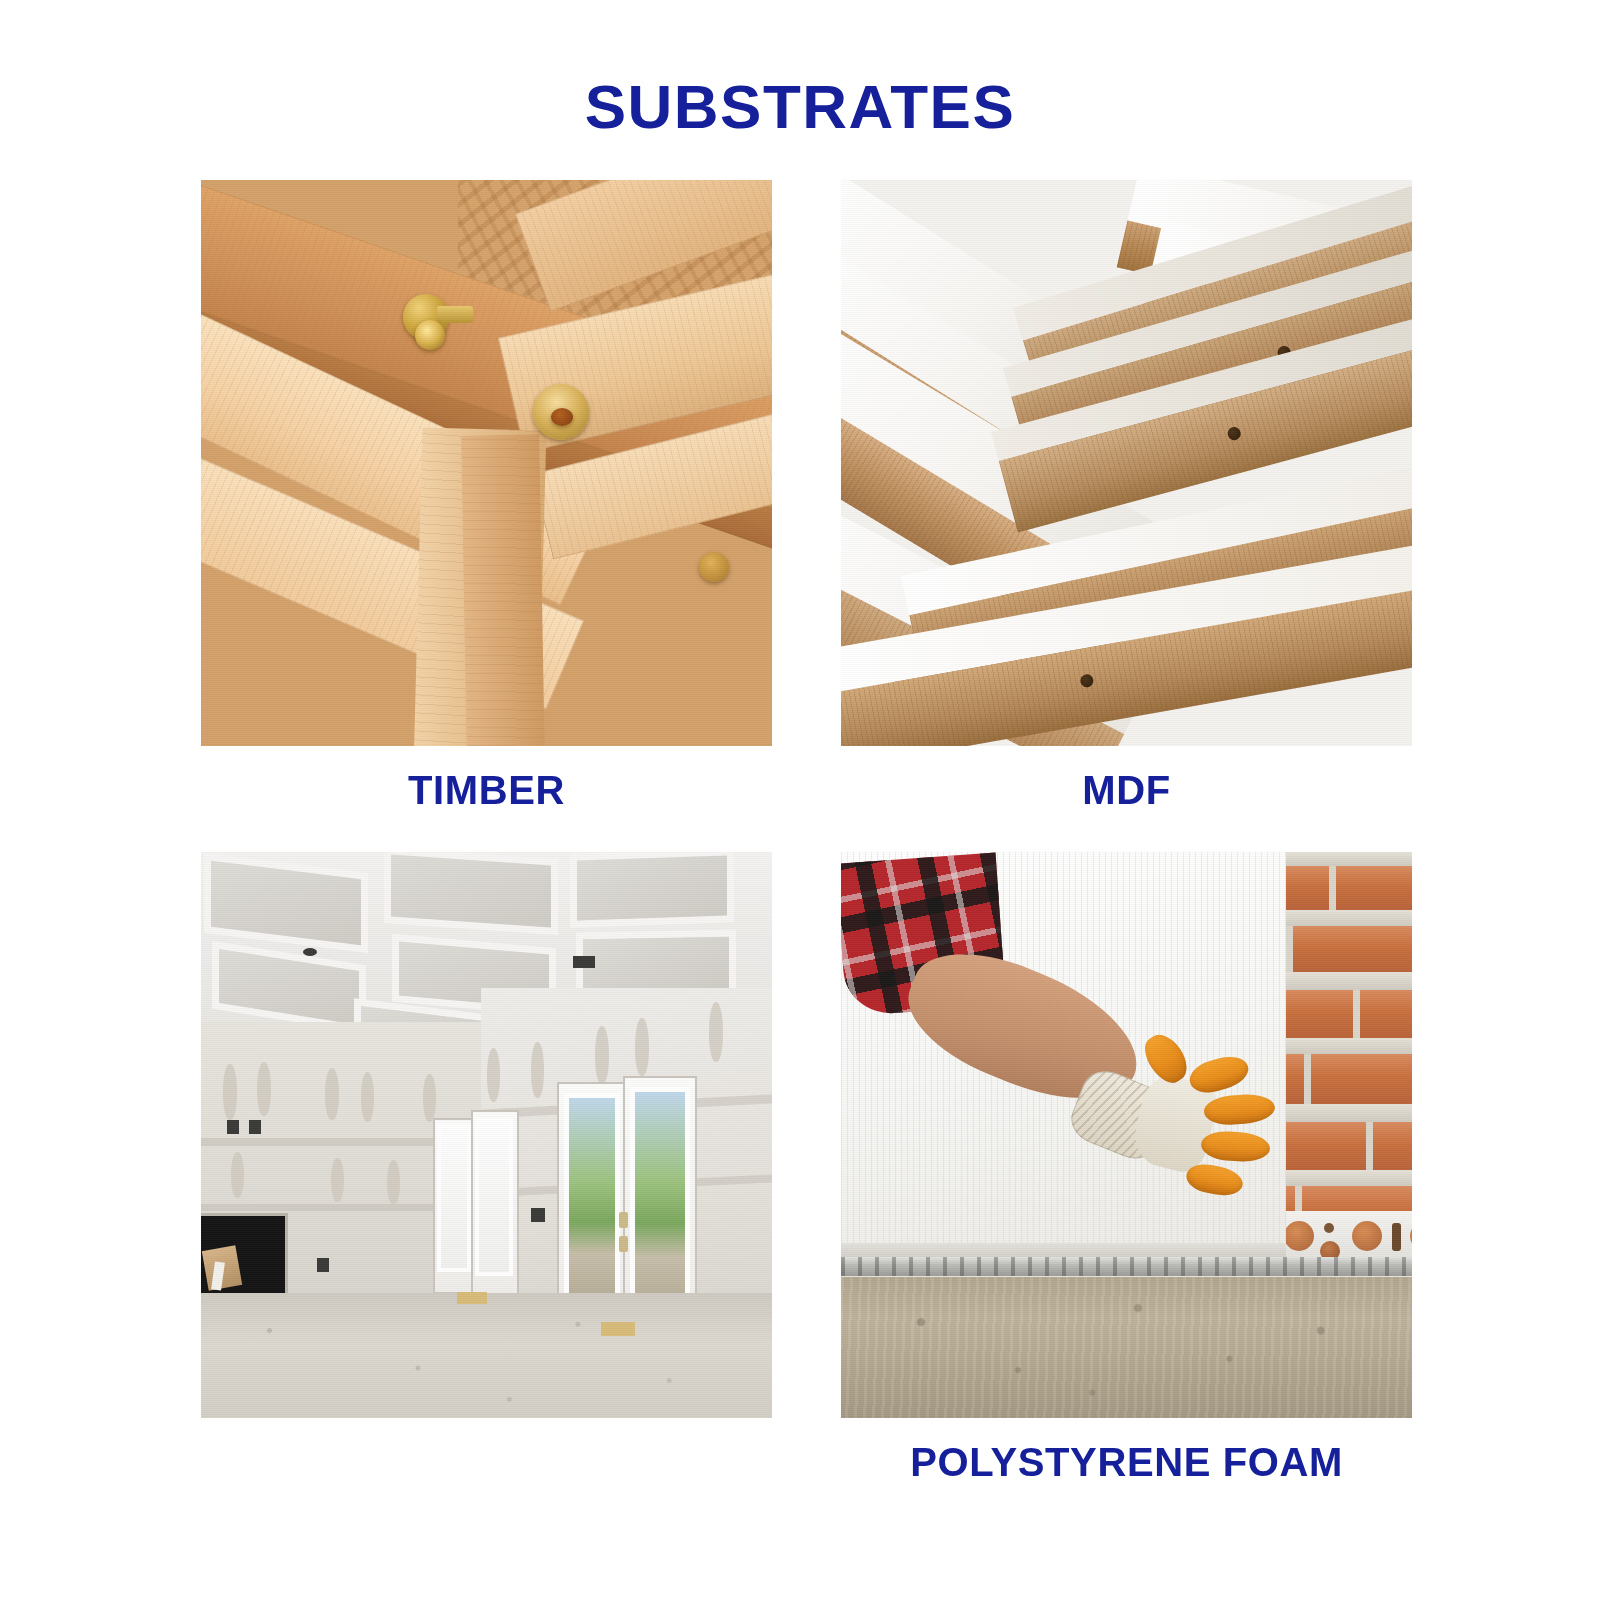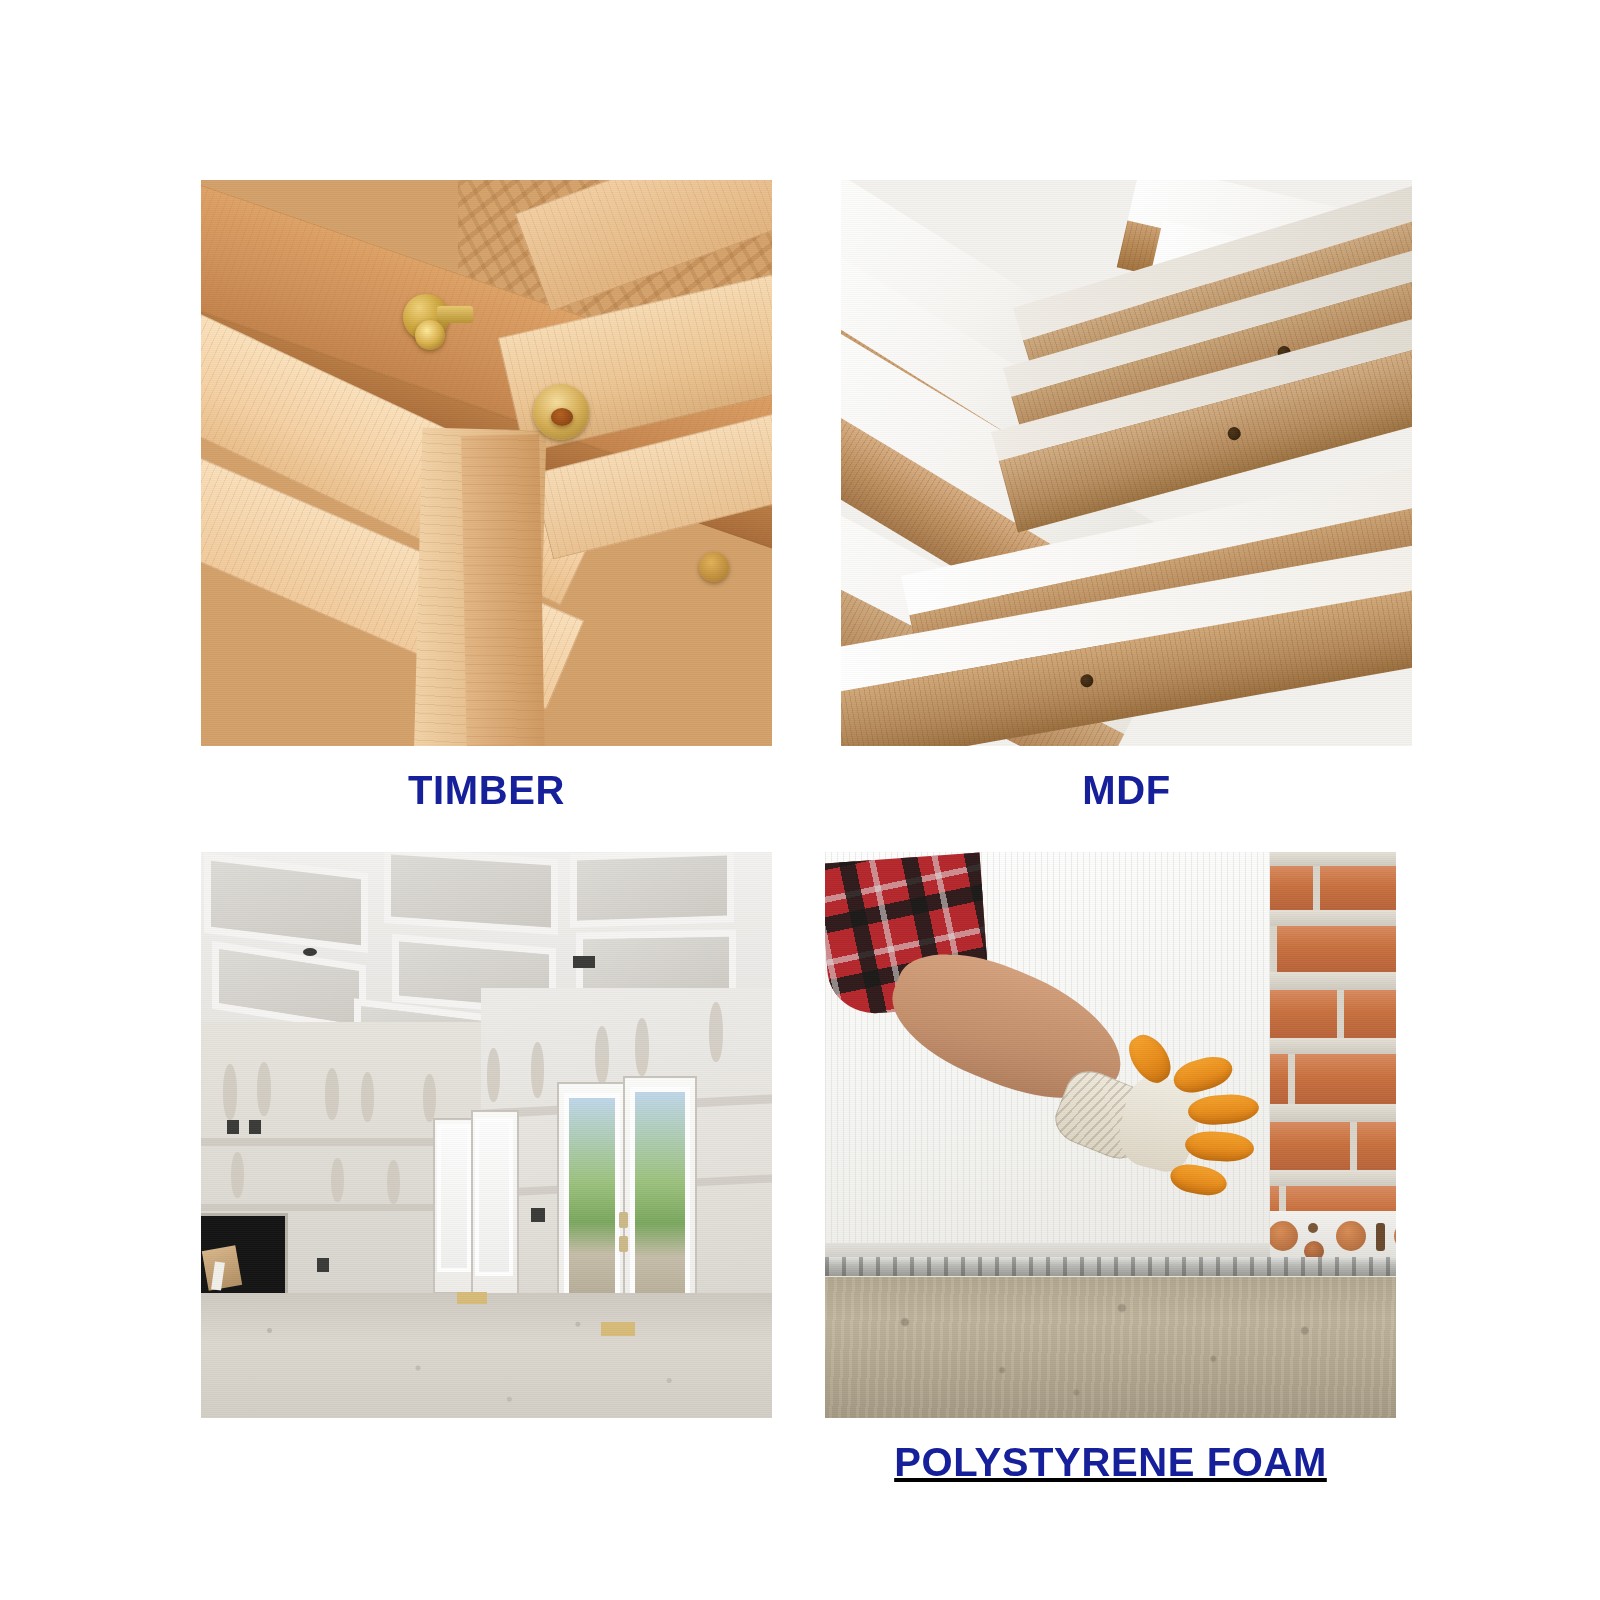--- a/index.html
+++ b/index.html
@@ -43,21 +43,21 @@
     width: 1211px;
     height: 1240px;
   }
   .cell {
     position: absolute;
     width: 571px;
   }
   .cell.c-tl { left: 0;    top: 0; }
   .cell.c-tr { left: 640px; top: 0; }
   .cell.c-bl { left: 0;    top: 672px; }
-  .cell.c-br { left: 624px; top: 672px; text-decoration: underline; }
+  .cell.c-br { left: 640px; top: 672px; }
 
   .thumb {
     position: relative;
     width: 571px;
     height: 566px;
     overflow: hidden;
     background: #efefef;
   }
   .caption {
     margin-top: 24px;
@@ -424,20 +424,21 @@
     background-image:
       repeating-linear-gradient(0deg, rgba(255,255,255,.022) 0 1px, rgba(0,0,0,.022) 1px 2px);
     pointer-events: none;
   }
 </style>
 </head>
 <body>
 
 <div class="page">
 
+  <div class="page-title">SUBSTRATES</div>
 
   <div class="grid">
 
     <div class="cell c-tl">
       <div class="thumb timber">
         <div class="tm-osb"></div>
         <div class="tm-osb2"></div>
 
         <div class="beam tm-beam-top">
             <i class="grain"></i>

